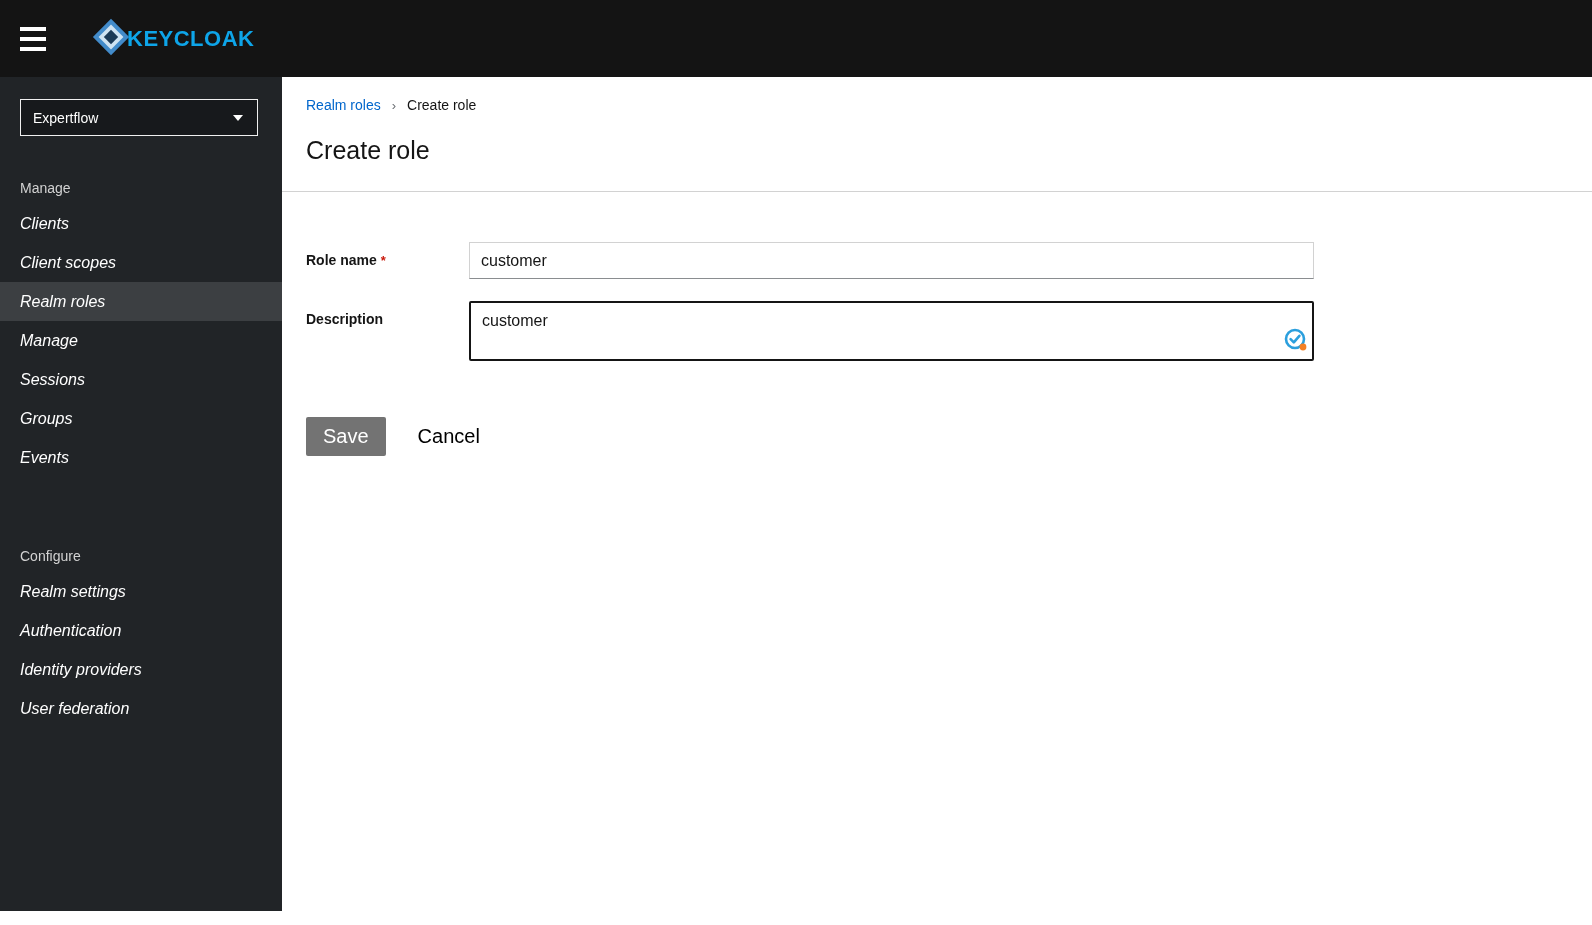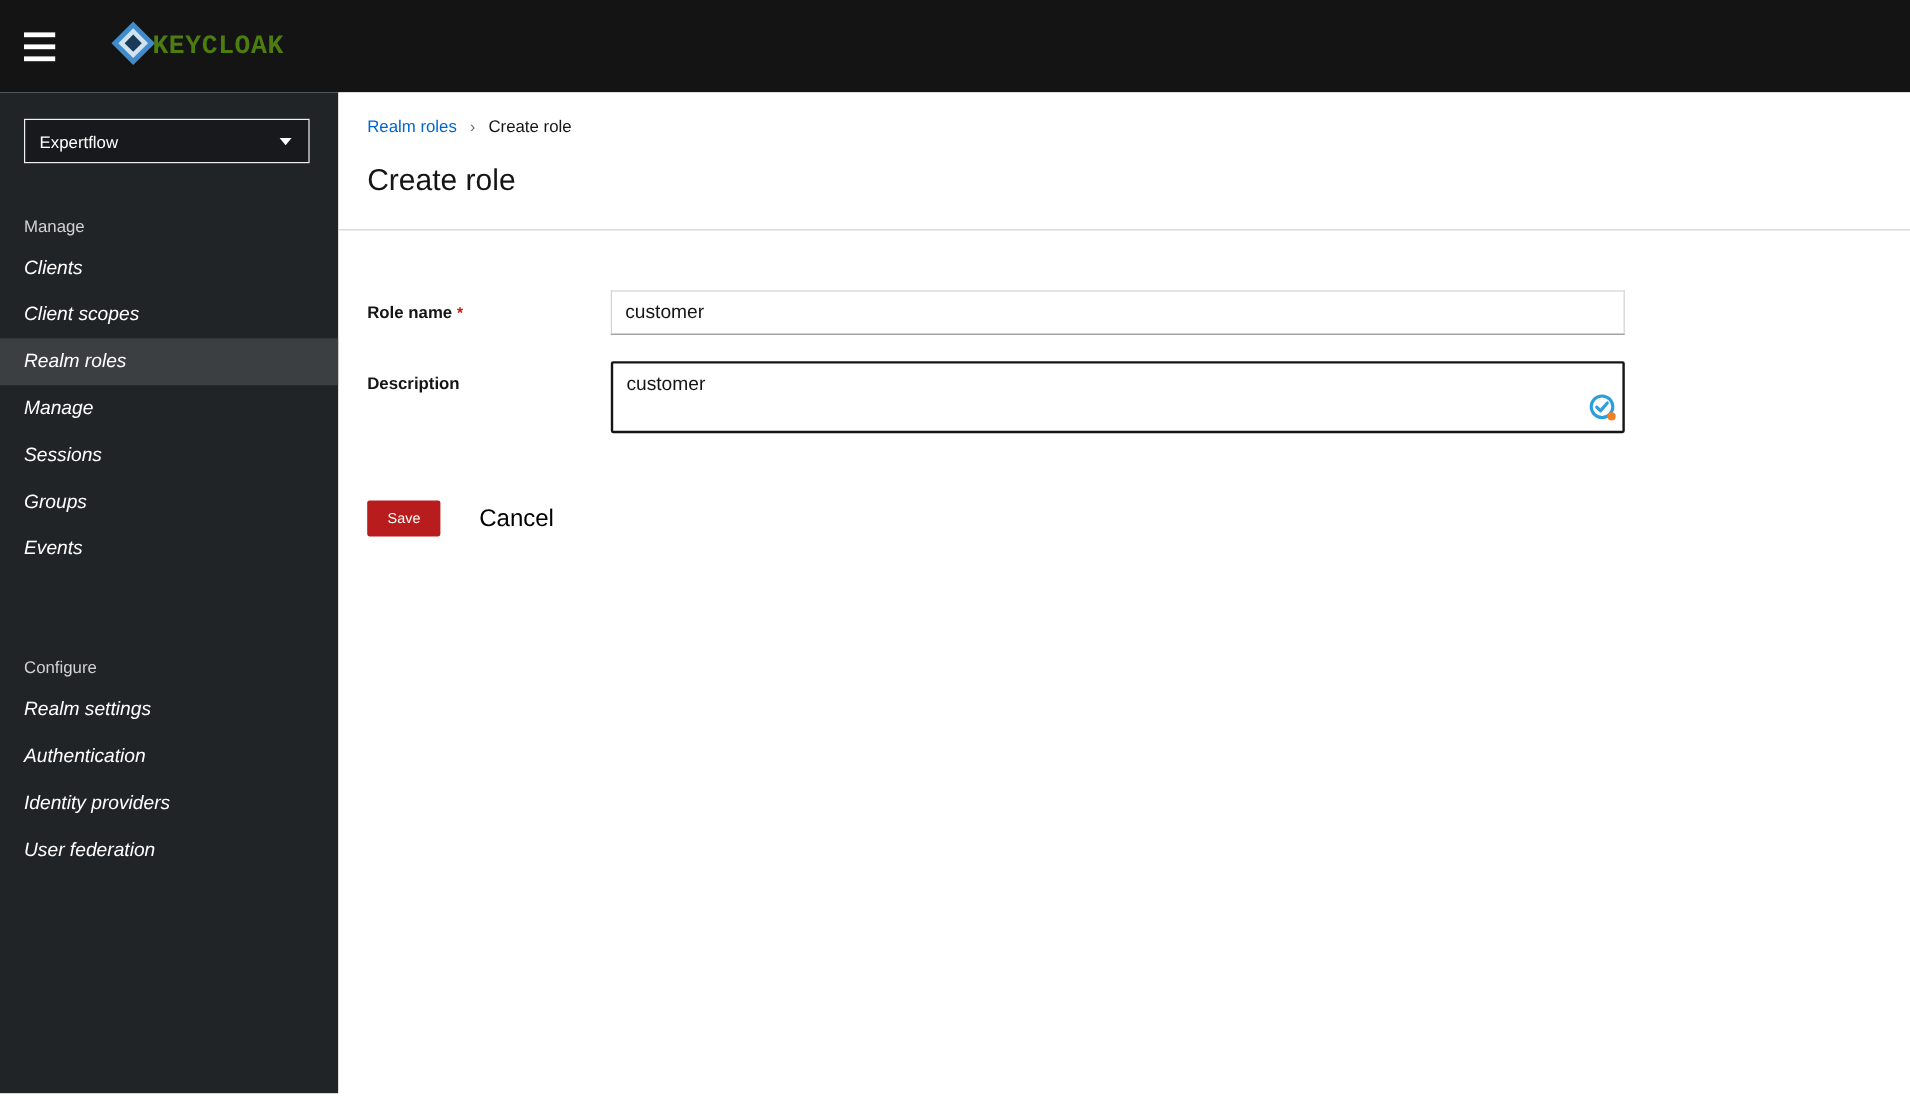--- a/index.html
+++ b/index.html
@@ -20,23 +20,22 @@
   }
   .hamburger {
     background:none; border:none; cursor:pointer;
     width:44px; height:44px;
     display:flex; flex-direction:column; justify-content:center; gap:6px;
     padding-left:2px;
   }
   .hamburger span { display:block; width:26px; height:4px; background:#ffffff; }
   .brand { display:flex; align-items:center; margin-left:28px; gap:1px; }
   .brand-text {
-    color:#4d7c0f; font-size:22px; font-weight:bold; letter-spacing:0.5px;
+    color:#0ea5e9; font-size:22px; font-weight:bold; letter-spacing:0.5px;
     margin-left:-6px;
-    font-family:Liberation Mono, monospace;
   }
 
   
   .layout { display:flex; height:834px; }
 
   
   .sidebar {
     width:282px; flex-shrink:0;
     background:#212427;
     padding-top:22px;
@@ -83,21 +82,21 @@
   .breadcrumb a { color:#0066cc; text-decoration:none; cursor:pointer; }
   .breadcrumb .sep { color:#6a6e73; font-size:13px; }
   .breadcrumb .current { color:#151515; }
   .page-title {
     font-size:25px; font-weight:500; color:#151515;
     margin-top:23px; padding-bottom:26px;
   }
 
   
   .form-area { padding:50px 0 0 24px; }
-  .form-row { display:flex; margin-bottom:22px;gap:40px; }
+  .form-row { display:flex; margin-bottom:22px; }
   .form-label {
     width:163px; flex-shrink:0;
     font-size:14px; font-weight:bold; color:#151515;
     padding-top:10px;
   }
   .required { color:#c9190b; font-size:13px; margin-left:4px; }
   .text-input {
     width:845px; height:37px;
     border:1px solid #d2d2d2; border-bottom-color:#8a8d90;
     font-size:16px; color:#151515;
@@ -117,23 +116,23 @@
     display:block;
   }
   .check-badge {
     position:absolute; right:6px; bottom:9px;
     width:24px; height:24px;
     cursor:pointer;
   }
 
   .actions { display:flex; align-items:center; gap:32px; margin-top:56px; }
   .save-btn {
-    background:#b91c1c; color:#ffffff;
+    background:#737373; color:#ffffff;
     border:none; border-radius:2px;
-    font-size:12px; font-family:inherit;
+    font-size:20px; font-family:inherit;
     padding:8px 17px;
     cursor:pointer;
     text-align:center;
   }
   .cancel-link { color:#000000; font-size:20px; text-decoration:none; cursor:pointer; }
 </style>
 </head>
 <body>
 
 <header class="topbar">

